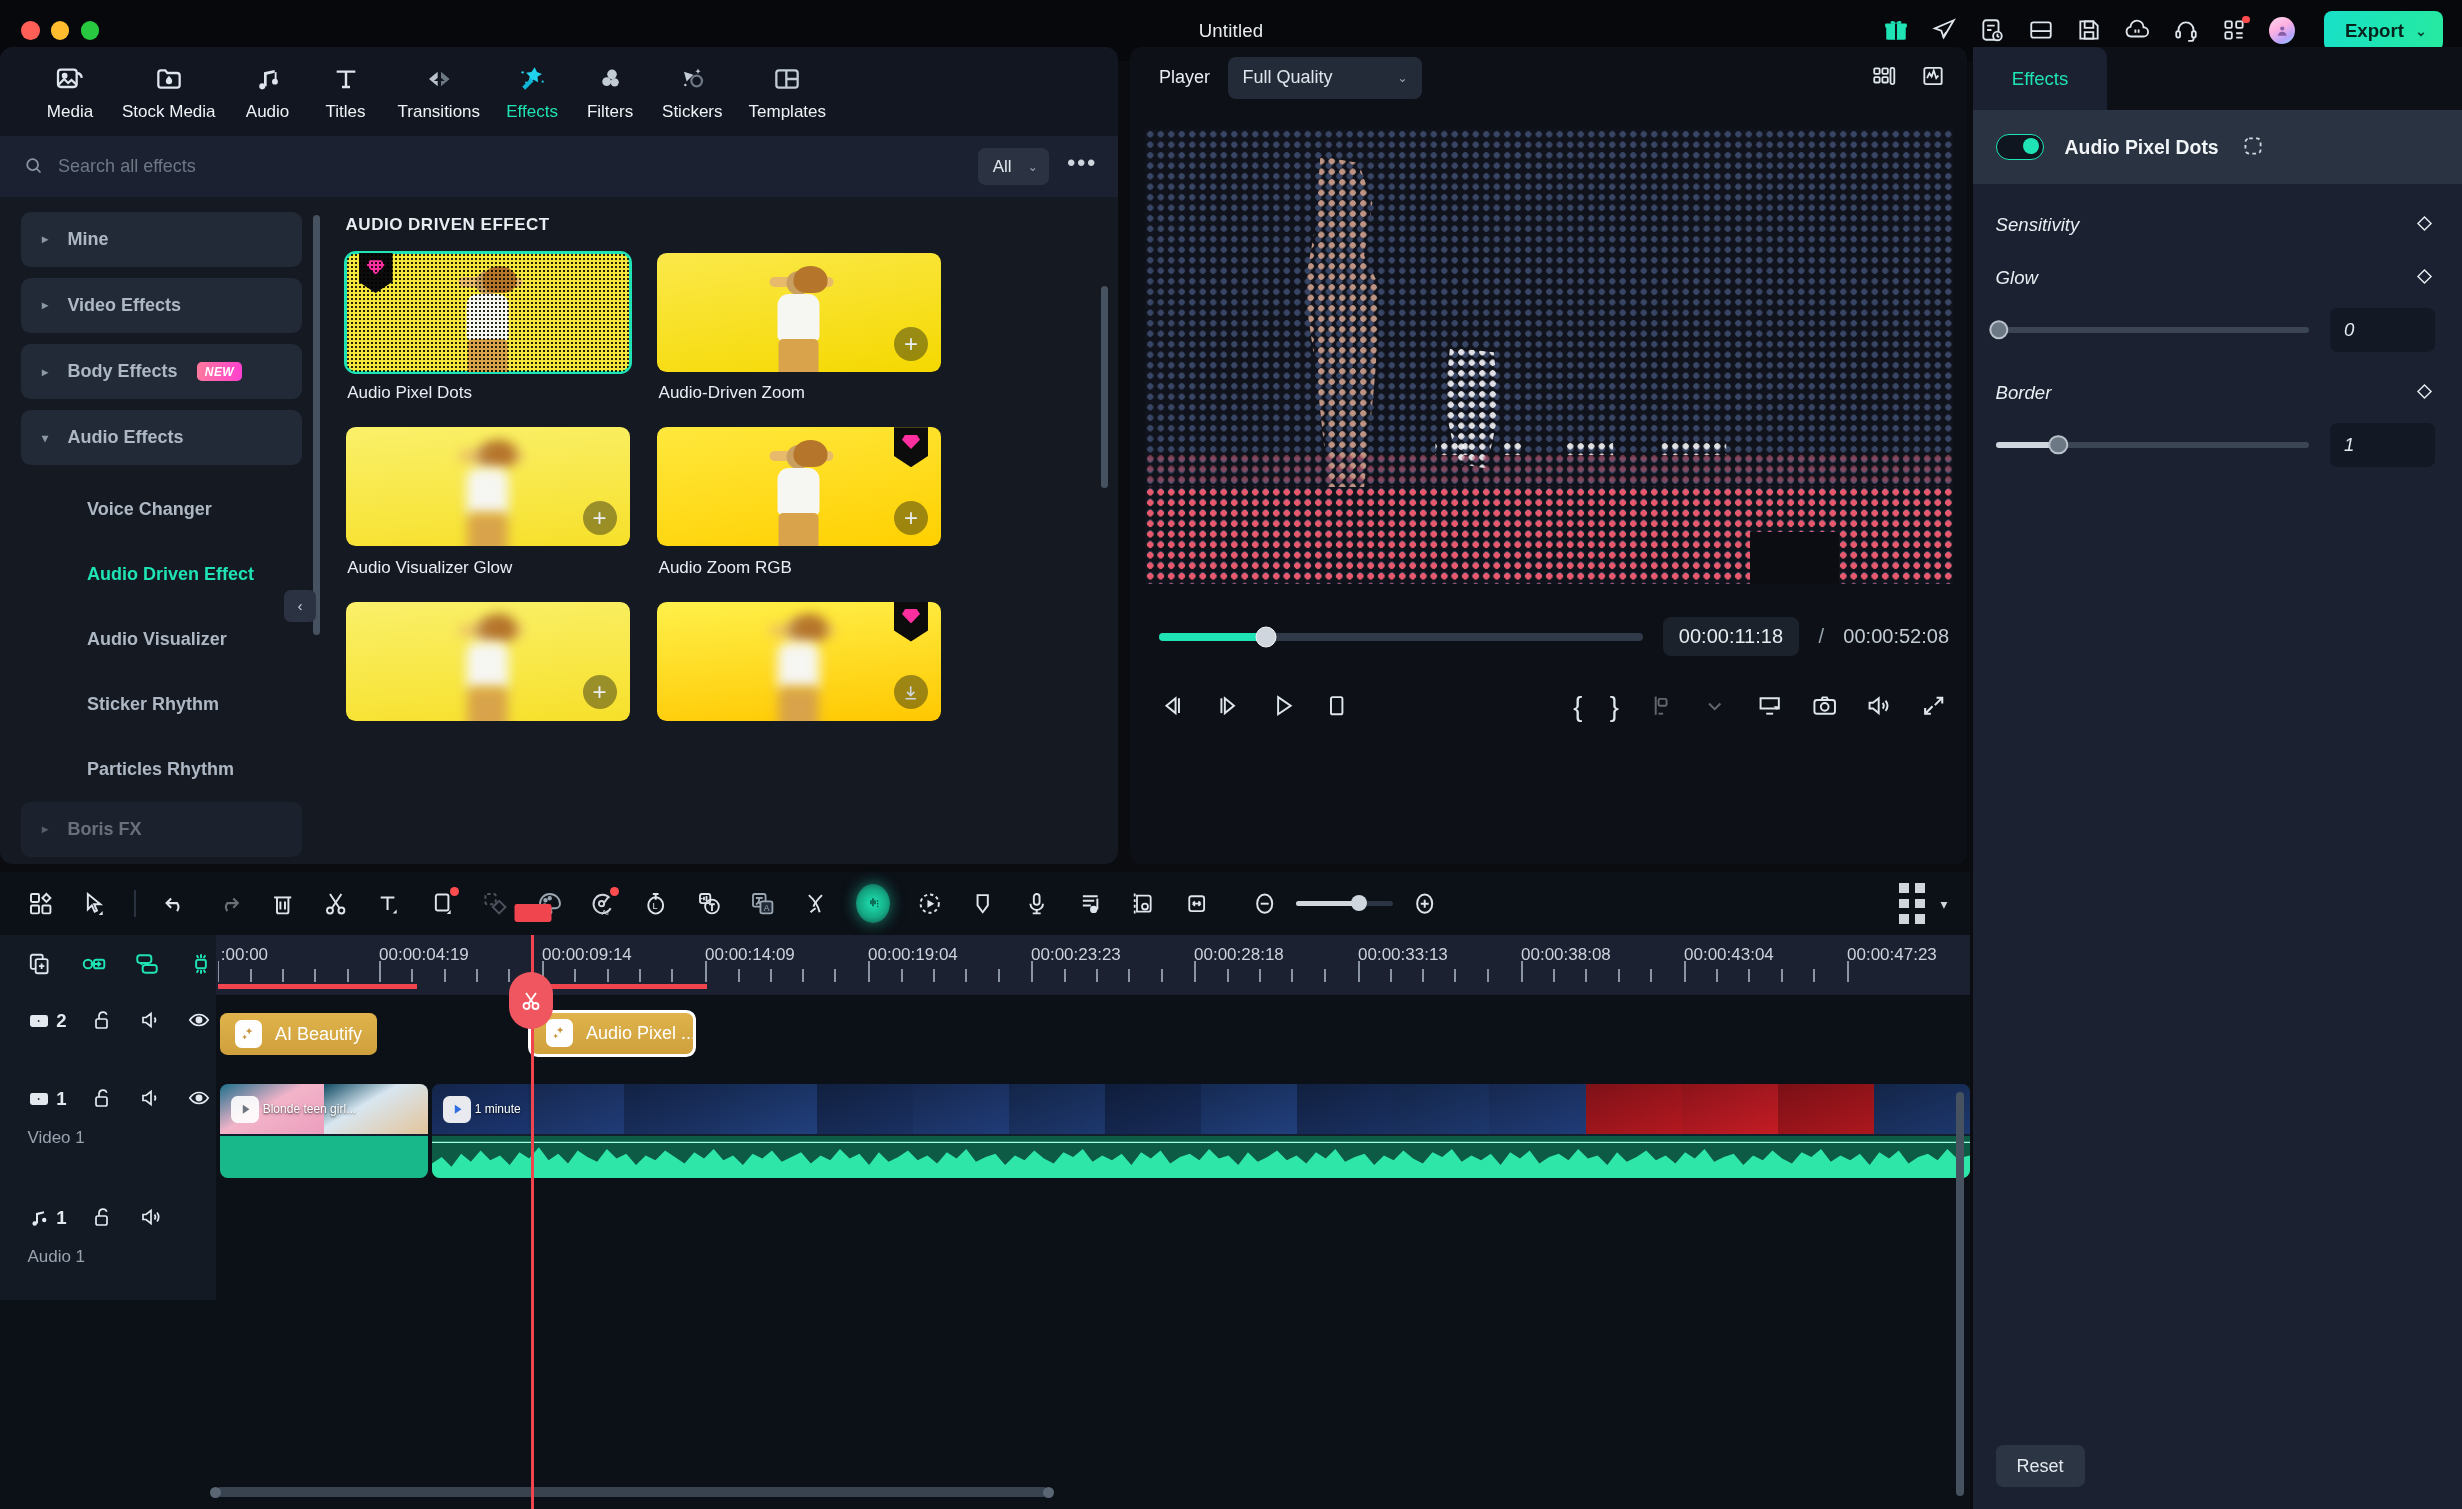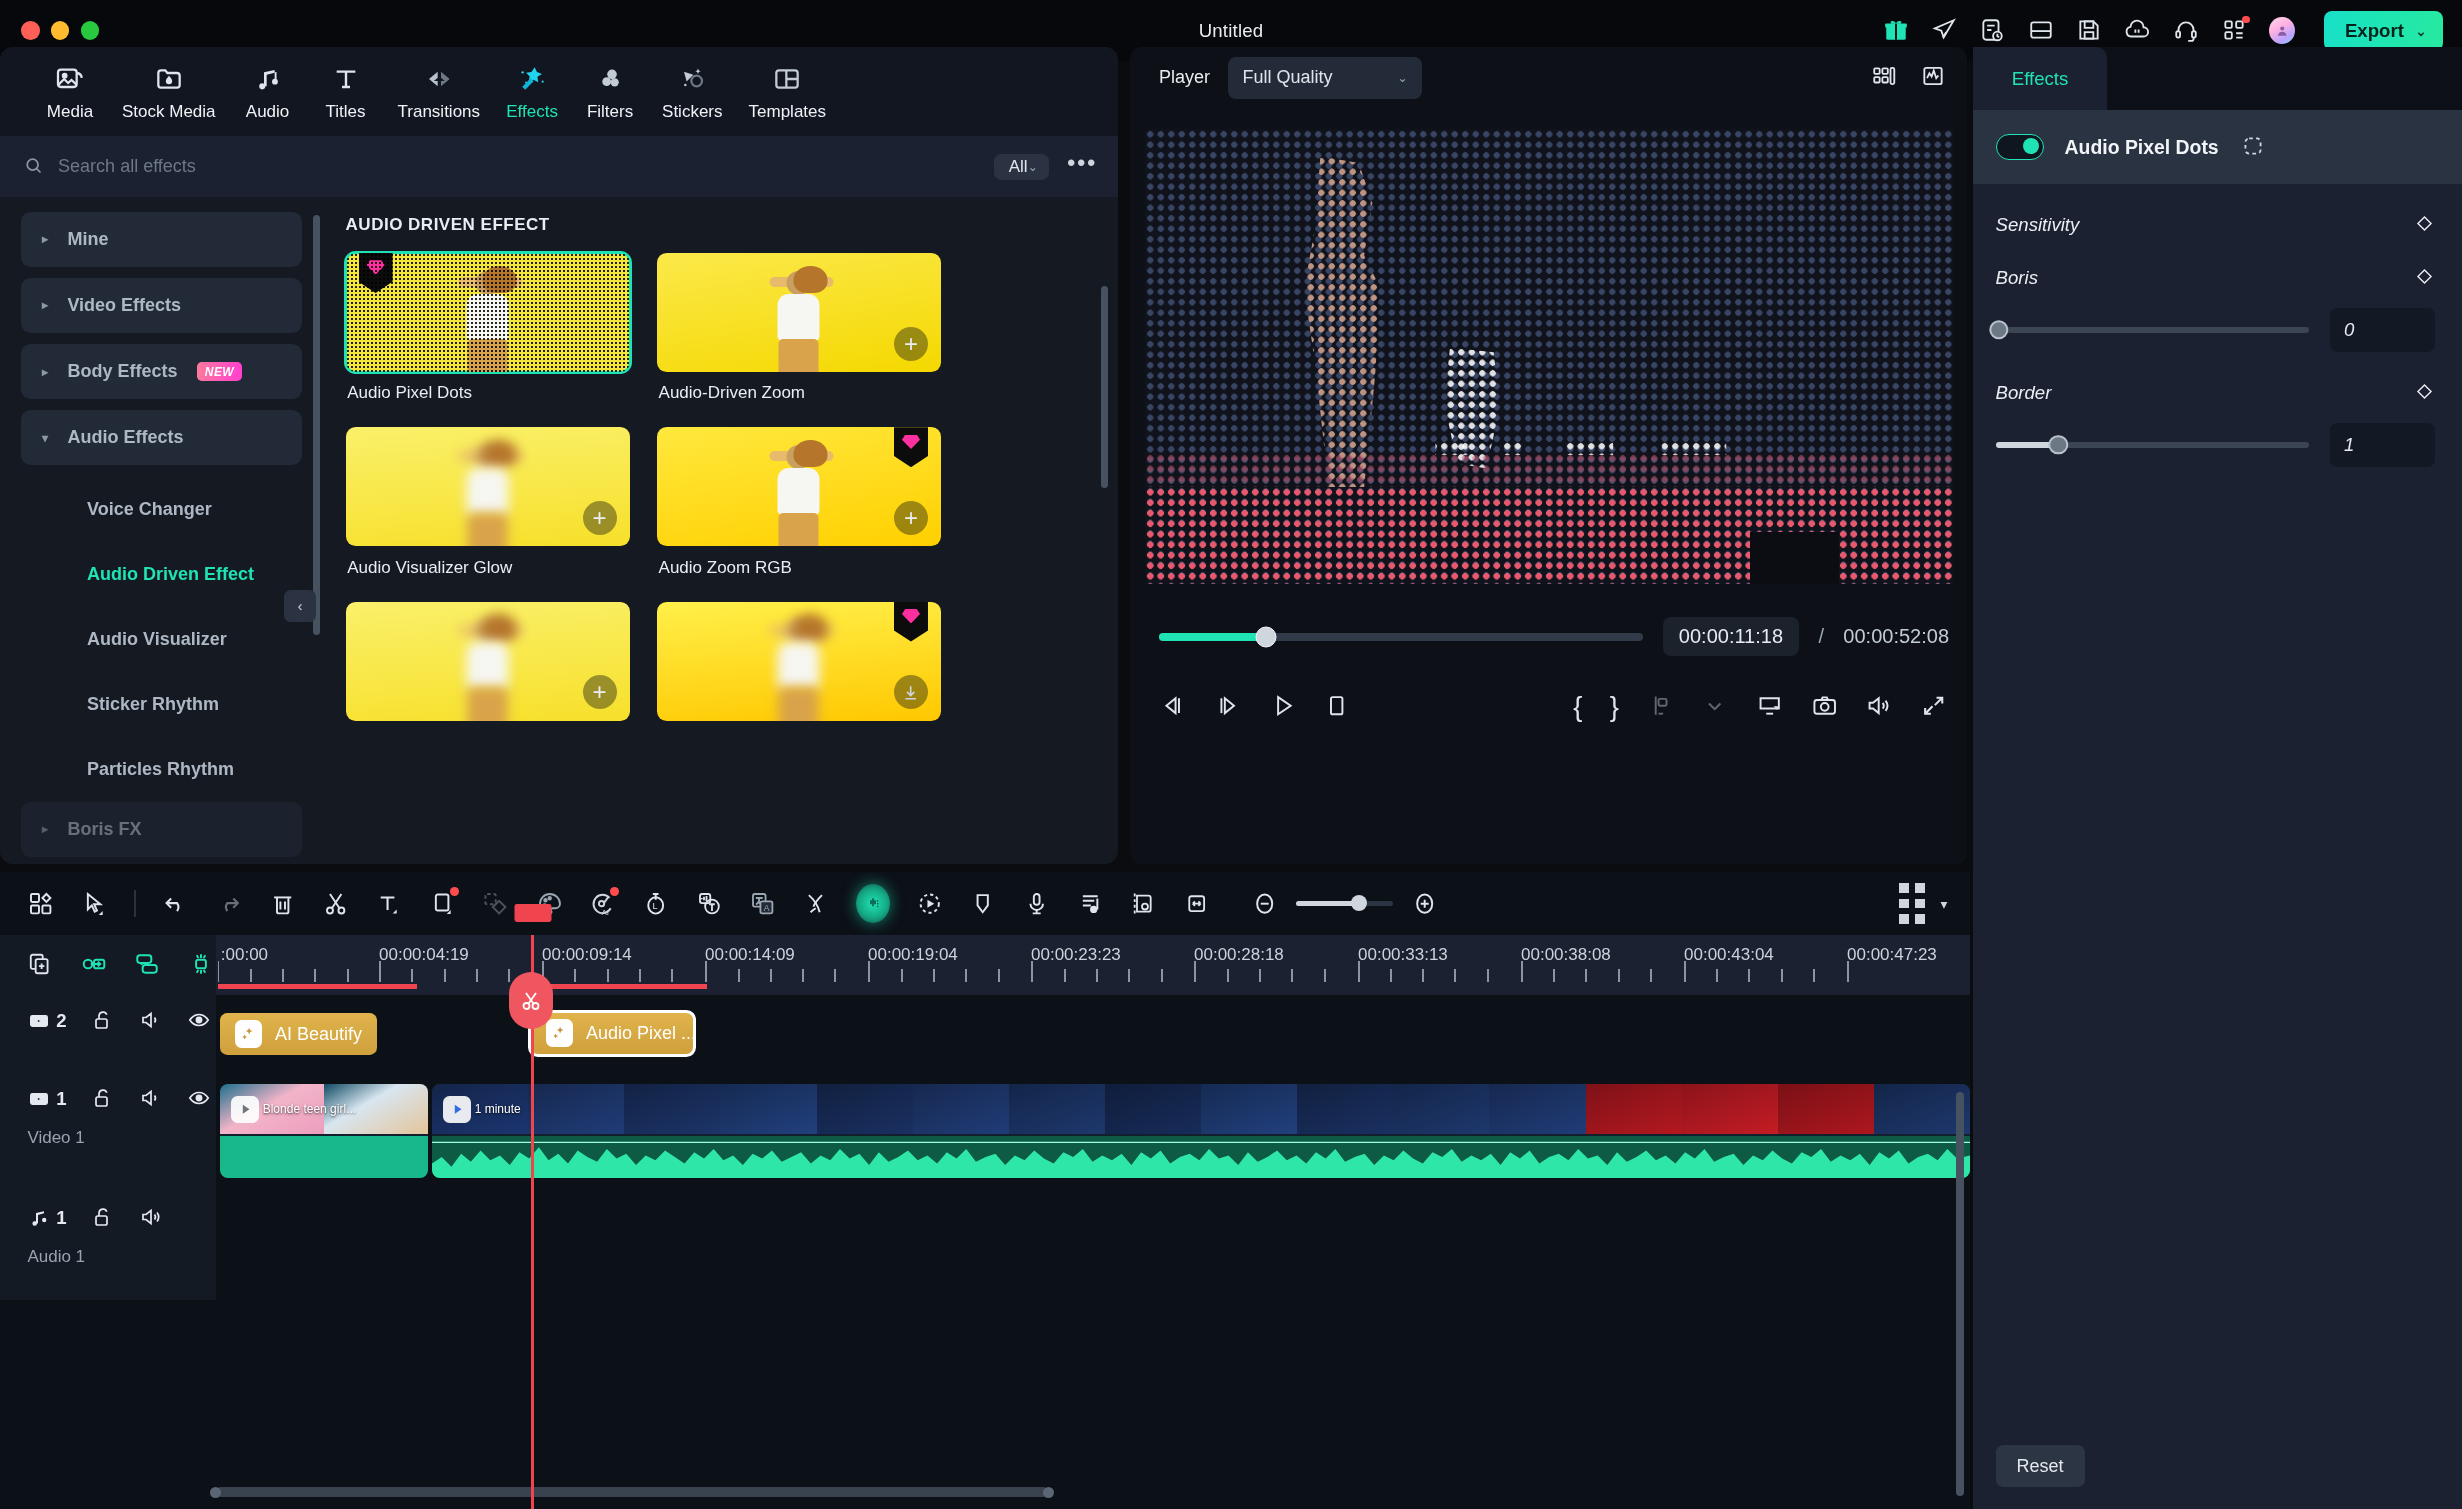--- a/index.html
+++ b/index.html
@@ -74,22 +74,22 @@
   }
   .search-wrap { display: flex; align-items: center; gap: 14.5px; flex: 1; }
   .search-wrap svg { width: 21px; height: 21px; }
   .search-input {
     background: transparent; border: none; outline: none;
     font-size: 18px; color: #c9d1da; font-family: "Liberation Sans", sans-serif;
     width: 100%;
   }
   .search-input::placeholder { color: #6d7885; }
   .all-sel {
-    display: flex; align-items: center; 
-    background: #2b3342; border-radius: 7.3px; height: 26px; padding: 0 11.3px 0 14.5px;
+    display: flex; align-items: center; gap: 16px;
+    background: #2b3342; border-radius: 7.3px; height: 37px; padding: 0 11.3px 0 14.5px;
     font-size: 17px; color: #e3e8ee; margin-right: 18px;
   }
   .all-sel .chev { font-size: 12px; color: #9aa6b2; }
   .dots-btn { font-size: 24px; color: #cdd5dd; letter-spacing: 1.6px; line-height: 1; padding-bottom: 8px; }
 
   .browser-body { display: flex; height: 667px; }
   .cat-col {
     width: 323px; padding: 14.5px 21px 0 21px; position: relative;
     background: #141922; border-radius: 0 0 0 13px;
   }
@@ -875,21 +875,21 @@
         <span class="kf">
           <svg viewBox="0 0 24 24" fill="none" stroke="#e9eef3" stroke-width="1.6">
               <path d="M12 4.5 19.5 12 12 19.5 4.5 12z"></path>
             </svg>
         </span>
       </div>
     </div>
 
     <div class="prop">
       <div class="prop-head">
-        <span class="prop-label">Boris</span>
+        <span class="prop-label">Glow</span>
         <span class="kf">
           <svg viewBox="0 0 24 24" fill="none" stroke="#e9eef3" stroke-width="1.6">
               <path d="M12 4.5 19.5 12 12 19.5 4.5 12z"></path>
             </svg>
         </span>
       </div>
       <div class="prop-ctl">
         <div class="slider">
           <div class="fill" style="width:0%"></div>
           <div class="knob muted" style="left:1%"></div>

